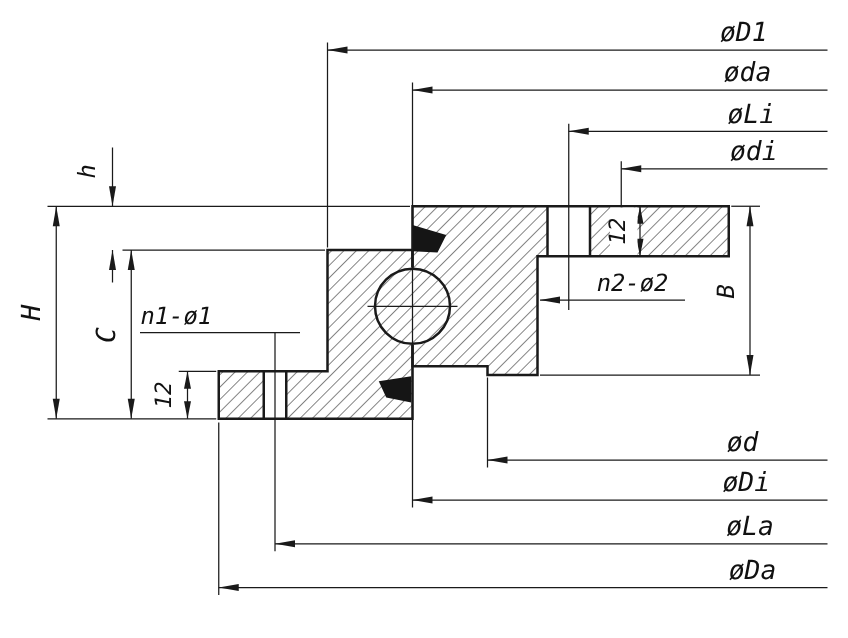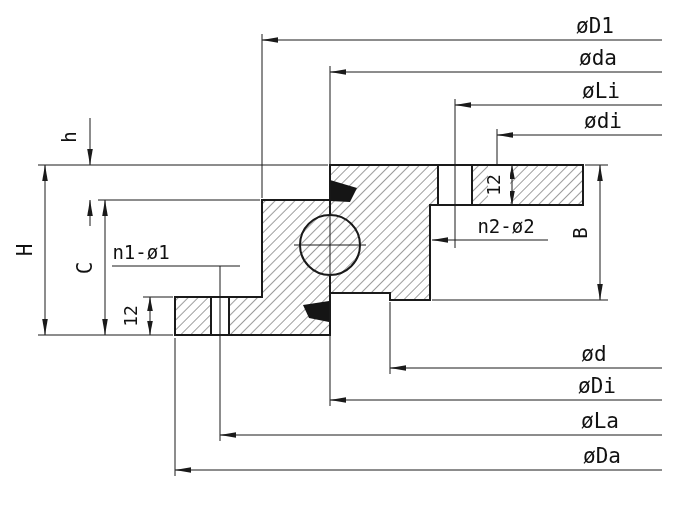--- a/index.html
+++ b/index.html
@@ -1,16 +1,16 @@
 <!DOCTYPE html>
 <html><head>
 <meta charset="utf-8">
 <style>
   html,body{margin:0;padding:0;background:#ffffff;}
-  .stage{position:relative;width:678px;height:510px;background:#ffffff;overflow:hidden;}
+  .stage{position:relative;width:678px;height:510px;background:#ffffff;overflow:hidden;font-style:italic;}
   svg{display:block;}
   .outline{stroke:#1a1a1a;stroke-width:2;fill:none;stroke-linejoin:miter;}
   .thin{stroke:#1a1a1a;stroke-width:1;fill:none;}
   .arrow{fill:#1a1a1a;stroke:none;}
   .seal{fill:#151515;stroke:none;}
   .dimtext{font-family:"DejaVu Sans Mono","Liberation Mono",monospace;fill:#111;}
 </style>
 </head>
 <body>
 

